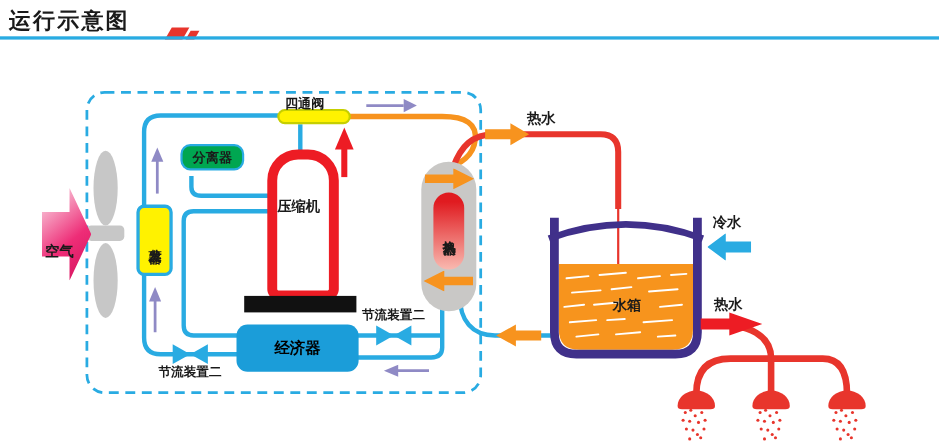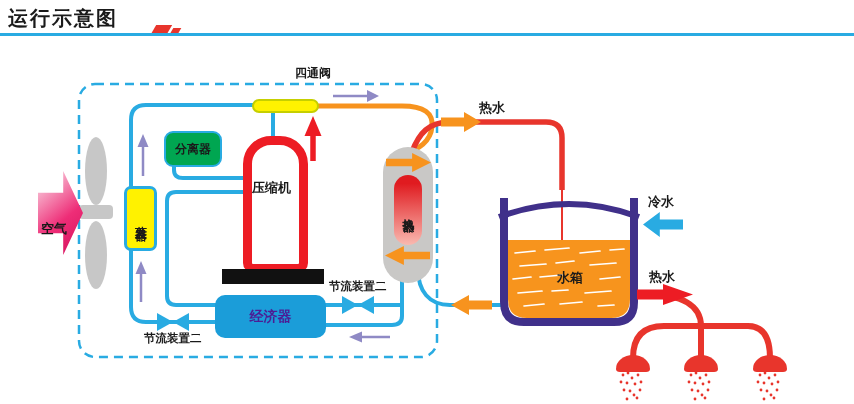--- a/index.html
+++ b/index.html
@@ -28,33 +28,33 @@
   .title-line{left:0;top:33px;width:854px;height:3px;background:var(--pipe-blue);}
   .swoosh{background:var(--pipe-red);transform:skewX(-30deg);}
   .air-arrow{left:38px;top:171px;width:45px;height:84px;
     background:linear-gradient(140deg,#f9cede 8%,#ee2d77 58%,#d6145f 95%);
     clip-path:polygon(0 26%,56% 26%,56% 0,100% 50%,56% 100%,56% 74%,0 74%);}
   .air-label{left:41px;top:220px;font-size:13px;}
   .evaporator{left:124px;top:186px;width:33px;height:65px;background:var(--valve-yellow);
     border:3px solid var(--pipe-blue);border-radius:7px;box-sizing:border-box;
     display:flex;align-items:center;justify-content:center;
     writing-mode:vertical-rl;text-orientation:upright;font-size:12px;font-weight:bold;letter-spacing:2px;}
-  .separator{left:164px;top:131px;width:58px;height:36px;background:var(--separator-green);
+  .separator{left:164px;top:131px;width:58px;height:24px;background:var(--separator-green);
     border:2.5px solid var(--pipe-blue);border-radius:9px;box-sizing:border-box;
     display:flex;align-items:center;justify-content:center;font-size:12px;font-weight:bold;}
   .compressor{left:243px;top:136px;width:65px;height:137px;background:#fff;
     border:9px solid var(--accent-red);border-radius:28px 28px 10px 10px;box-sizing:border-box;
     text-align:left;padding-top:34px;font-size:13px;font-weight:bold;}
   .comp-base{left:222px;top:269px;width:102px;height:15px;background:#111;}
   .fourway{left:252px;top:99px;width:67px;height:14px;background:var(--valve-yellow);
     border:2px solid #c6cf00;border-radius:8px;box-sizing:border-box;}
-  .fourway-label{left:259px;top:65px;font-size:12px;margin-left:36px;}
+  .fourway-label{left:259px;top:86px;font-size:12px;}
   .economizer{left:215px;top:295px;width:111px;height:43px;background:var(--economizer-blue);
     border-radius:10px;display:flex;align-items:center;justify-content:center;
-    font-size:14px;font-weight:bold;color:#4c1d95;}
+    font-size:14px;font-weight:bold;color:#000000;}
   .hx{left:383px;top:147px;width:50px;height:136px;background:var(--machine-gray);border-radius:25px;}
   .hx-core{position:absolute;left:11px;top:28px;width:28px;height:70px;border-radius:14px;
     background:linear-gradient(180deg,#e01b20 12%,#f9b9b0 100%);
     display:flex;align-items:center;justify-content:center;
     writing-mode:vertical-rl;text-orientation:upright;font-size:12px;font-weight:bold;letter-spacing:1px;}
   .hx-arrow{position:absolute;width:45px;height:19px;background:var(--pipe-orange);}
   .arrow-right{clip-path:polygon(0 30%,58% 30%,58% 0,100% 50%,58% 100%,58% 70%,0 70%);}
   .arrow-left{clip-path:polygon(100% 30%,42% 30%,42% 0,0 50%,42% 100%,42% 70%,100% 70%);}
   .hx-arrow.top{left:3px;top:6px;}
   .hx-arrow.bottom{left:2px;top:99px;}

